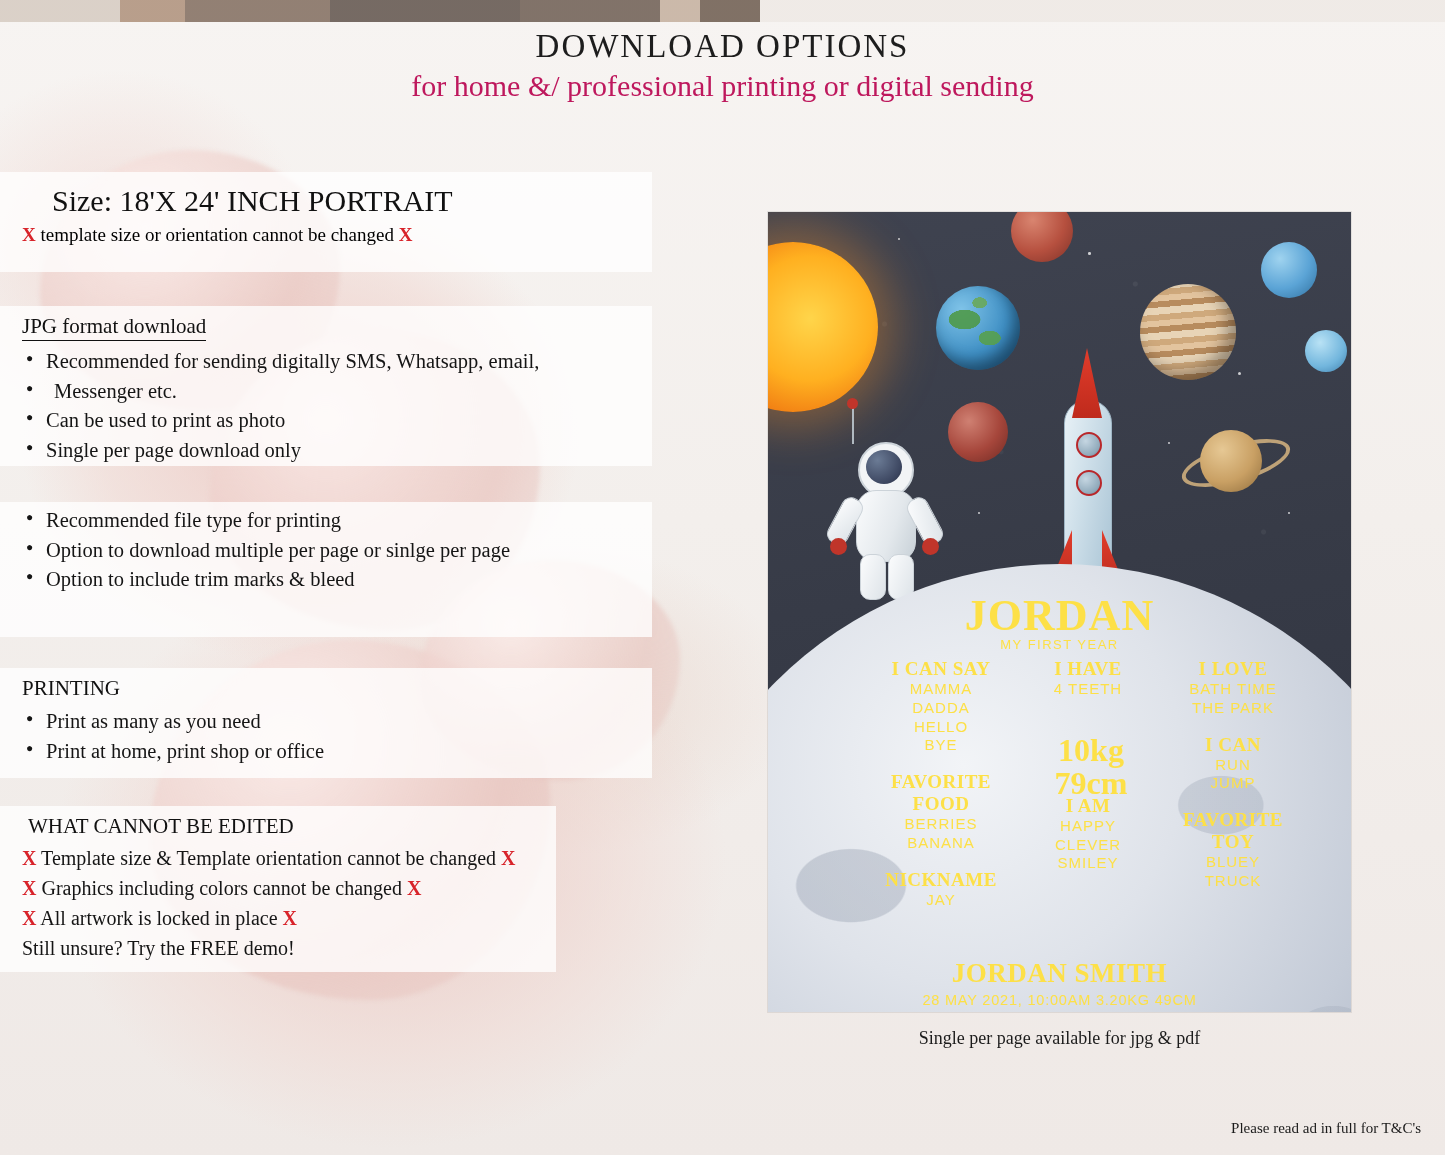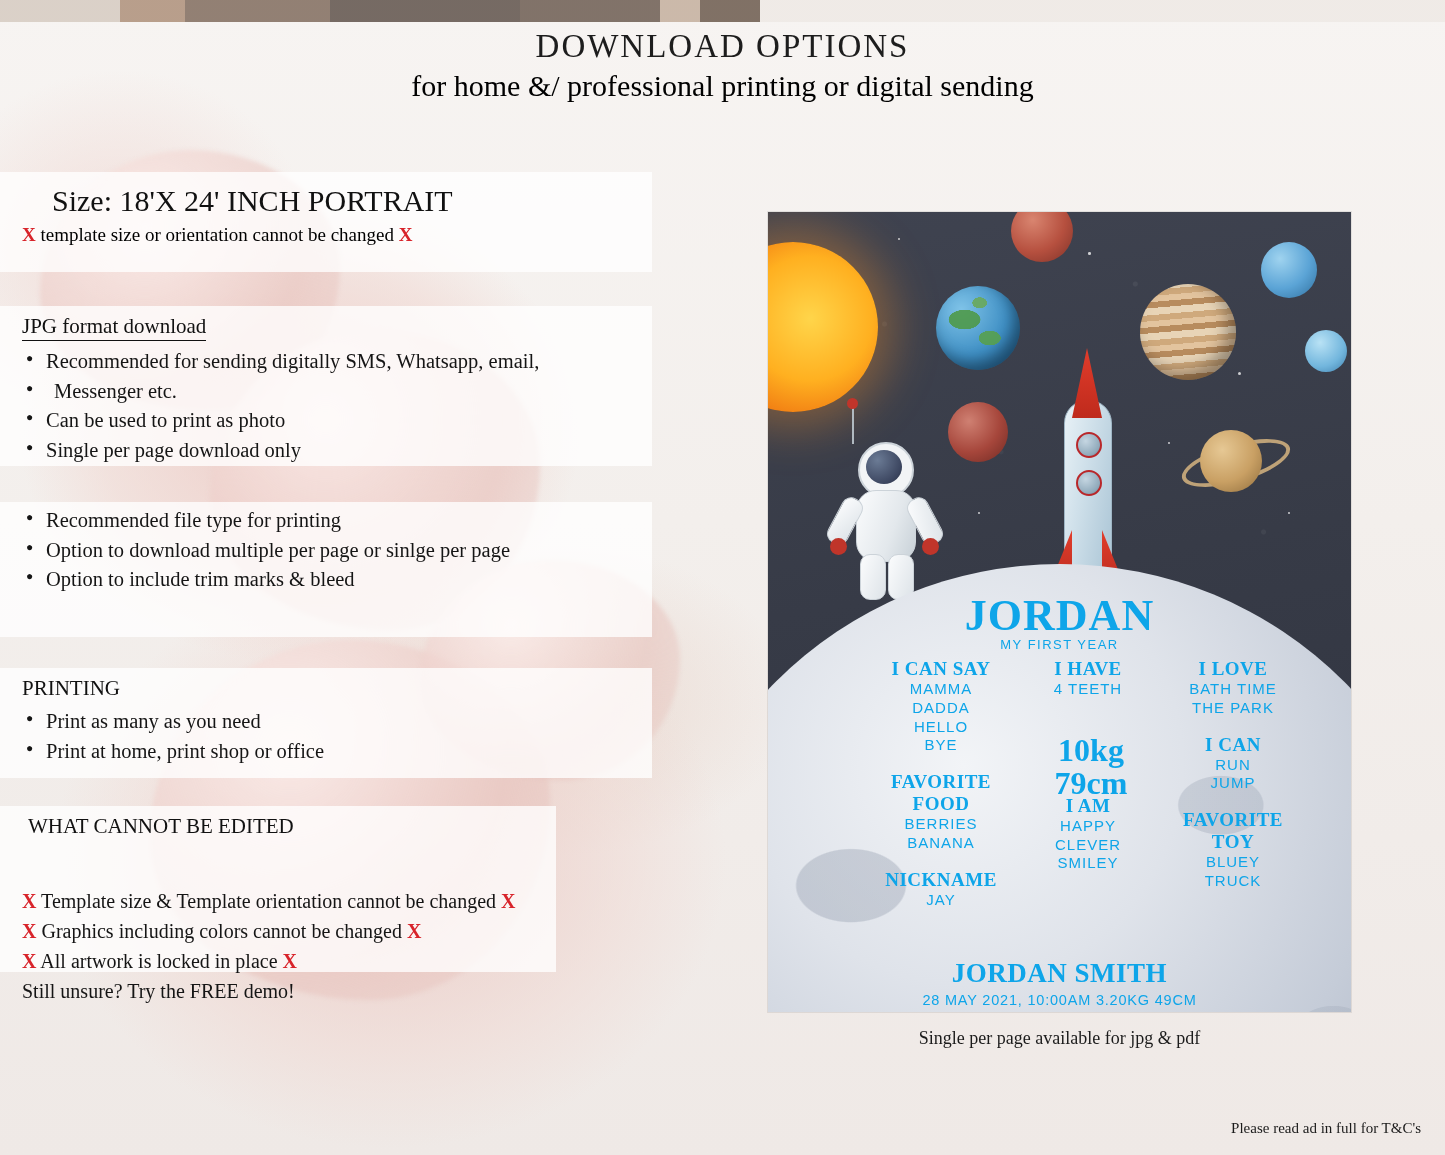--- a/index.html
+++ b/index.html
@@ -56,21 +56,21 @@
     text-align: center;
     z-index: 5;
   }
   #header .title {
     font-size: 33px;
     letter-spacing: 2px;
     color: #1d1d1d;
   }
   #header .subtitle {
     font-size: 30px;
-    color: #000000;
+    color: #be185d;
     margin-top: 4px;
   }
 
   
   .panel {
     position: absolute;
     background: rgba(255,255,255,0.78);
     z-index: 4;
   }
   .blk-title {
@@ -274,21 +274,21 @@
     background:
       radial-gradient(ellipse 90px 60px at 24% 40%, rgba(140,150,168,0.35) 0 60%, transparent 62%),
       radial-gradient(ellipse 70px 48px at 70% 30%, rgba(145,155,172,0.3) 0 60%, transparent 62%),
       radial-gradient(ellipse 110px 70px at 55% 72%, rgba(150,160,176,0.28) 0 60%, transparent 62%),
       radial-gradient(ellipse 60px 40px at 84% 58%, rgba(150,160,176,0.25) 0 60%, transparent 62%);
   }
 
   
   #poster-text {
     position: absolute; left: 0; top: 378px; width: 583px; height: 420px;
-    color: #0ea5e9;
+    color: #fde047;
     font-family: "Liberation Sans", sans-serif;
     text-align: center;
   }
   #p-name {
     font-size: 44px; font-weight: bold; letter-spacing: 1px;
     font-family: "Liberation Serif", serif;
   }
   #p-sub { font-size: 13px; letter-spacing: 1.5px; margin-top: -4px; }
   #cols {
     position: relative; width: 583px; height: 330px; margin-top: 6px;
@@ -375,21 +375,21 @@
 <div class="panel" style="left:0px;top:668px;width:652px;height:110px;">
   <div class="blk-title" style="padding:8px 0 2px 22px;">PRINTING</div>
   <ul class="bullets" style="padding-left:46px;">
     <li>Print as many as you need</li>
     <li>Print at home, print shop or office</li>
   </ul>
 </div>
 
 <div class="panel" style="left:0px;top:806px;width:556px;height:166px;">
   <div class="blk-title" style="padding:8px 0 4px 28px;">WHAT CANNOT BE EDITED</div>
-  <div style="padding-left:22px;margin-top:43px;">
+  <div style="padding-left:22px;">
     <div class="xline">
       <span class="xmark">X</span>
       <span>Template size &amp; Template orientation cannot be changed</span>
       <span class="xmark">X</span>
     </div>
     <div class="xline">
       <span class="xmark">X</span>
       <span>Graphics including colors cannot be changed</span>
       <span class="xmark">X</span>
     </div>

